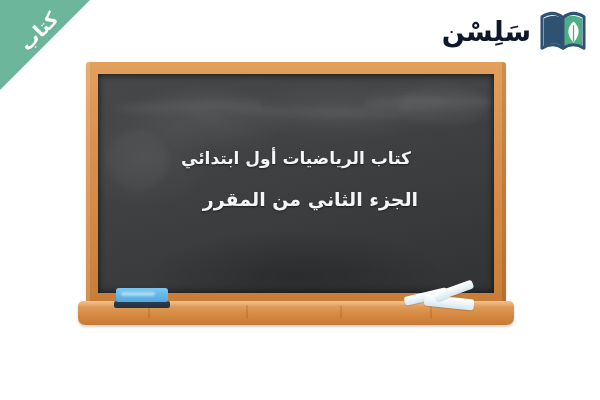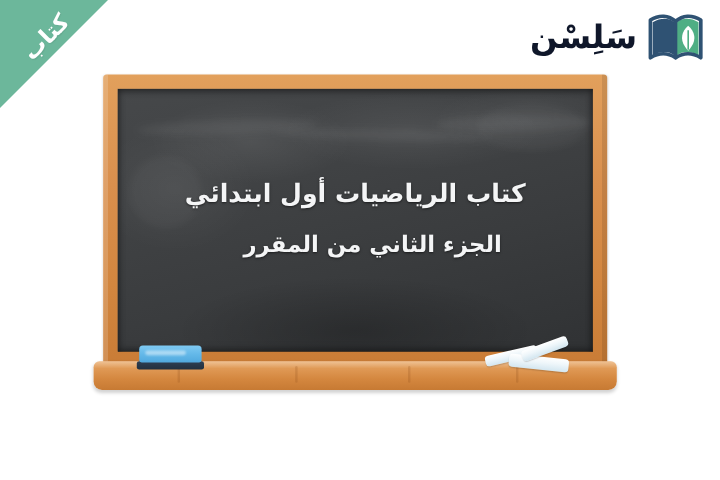--- a/index.html
+++ b/index.html
@@ -85,21 +85,21 @@
   .sm4{left:10px;top:56px;width:60px;height:60px;opacity:.55;}
   .sm5{left:300px;top:12px;width:90px;height:40px;opacity:.5;}
 
   .board-text{
     position:absolute;left:0;right:0;top:86px;
     text-align:center;direction:rtl;
     color:#f4f5f6;
     z-index:2;
     text-shadow:0 1px 2px rgba(0,0,0,.55);
   }
-  .line1{font-size:21px;font-weight:bold;line-height:1.25;}
+  .line1{font-size:17px;font-weight:bold;line-height:1.25;}
   .line2{font-size:19px;font-weight:bold;line-height:1.25;margin-top:19px;padding-left:29px;}
 
   
   .ledge{
     position:absolute;left:78px;top:301px;width:436px;height:24px;
     border-radius:5px 5px 7px 7px;
     background:
       linear-gradient(180deg,#e8a868 0%,#dd9550 34%,#d4873f 62%,#c77a33 100%);
     box-shadow:0 2px 3px rgba(0,0,0,.18);
     z-index:5;

